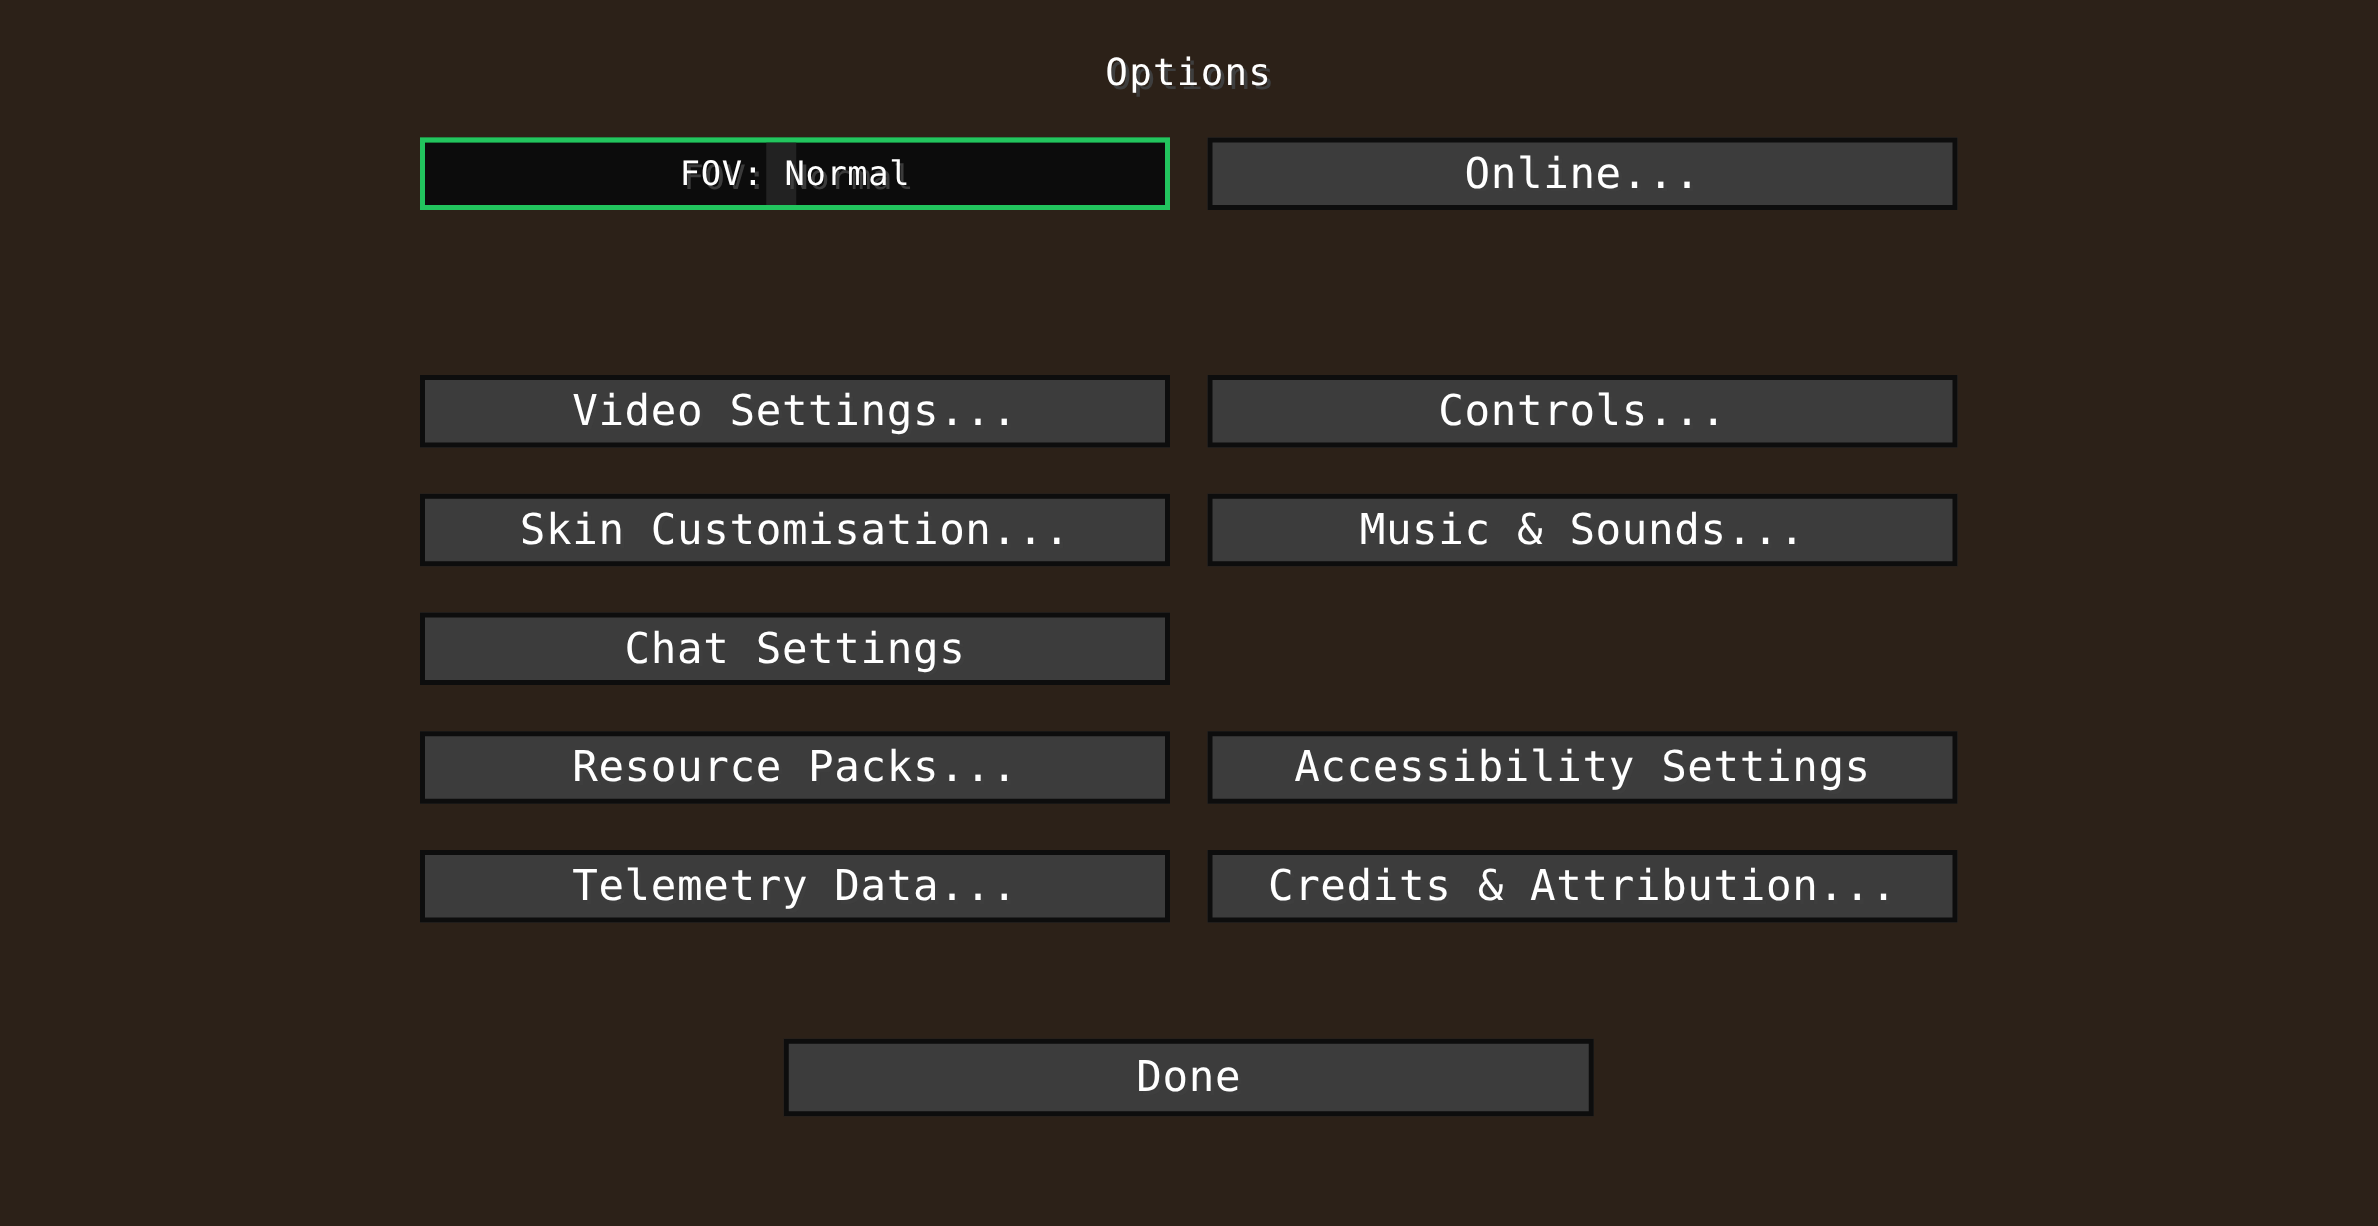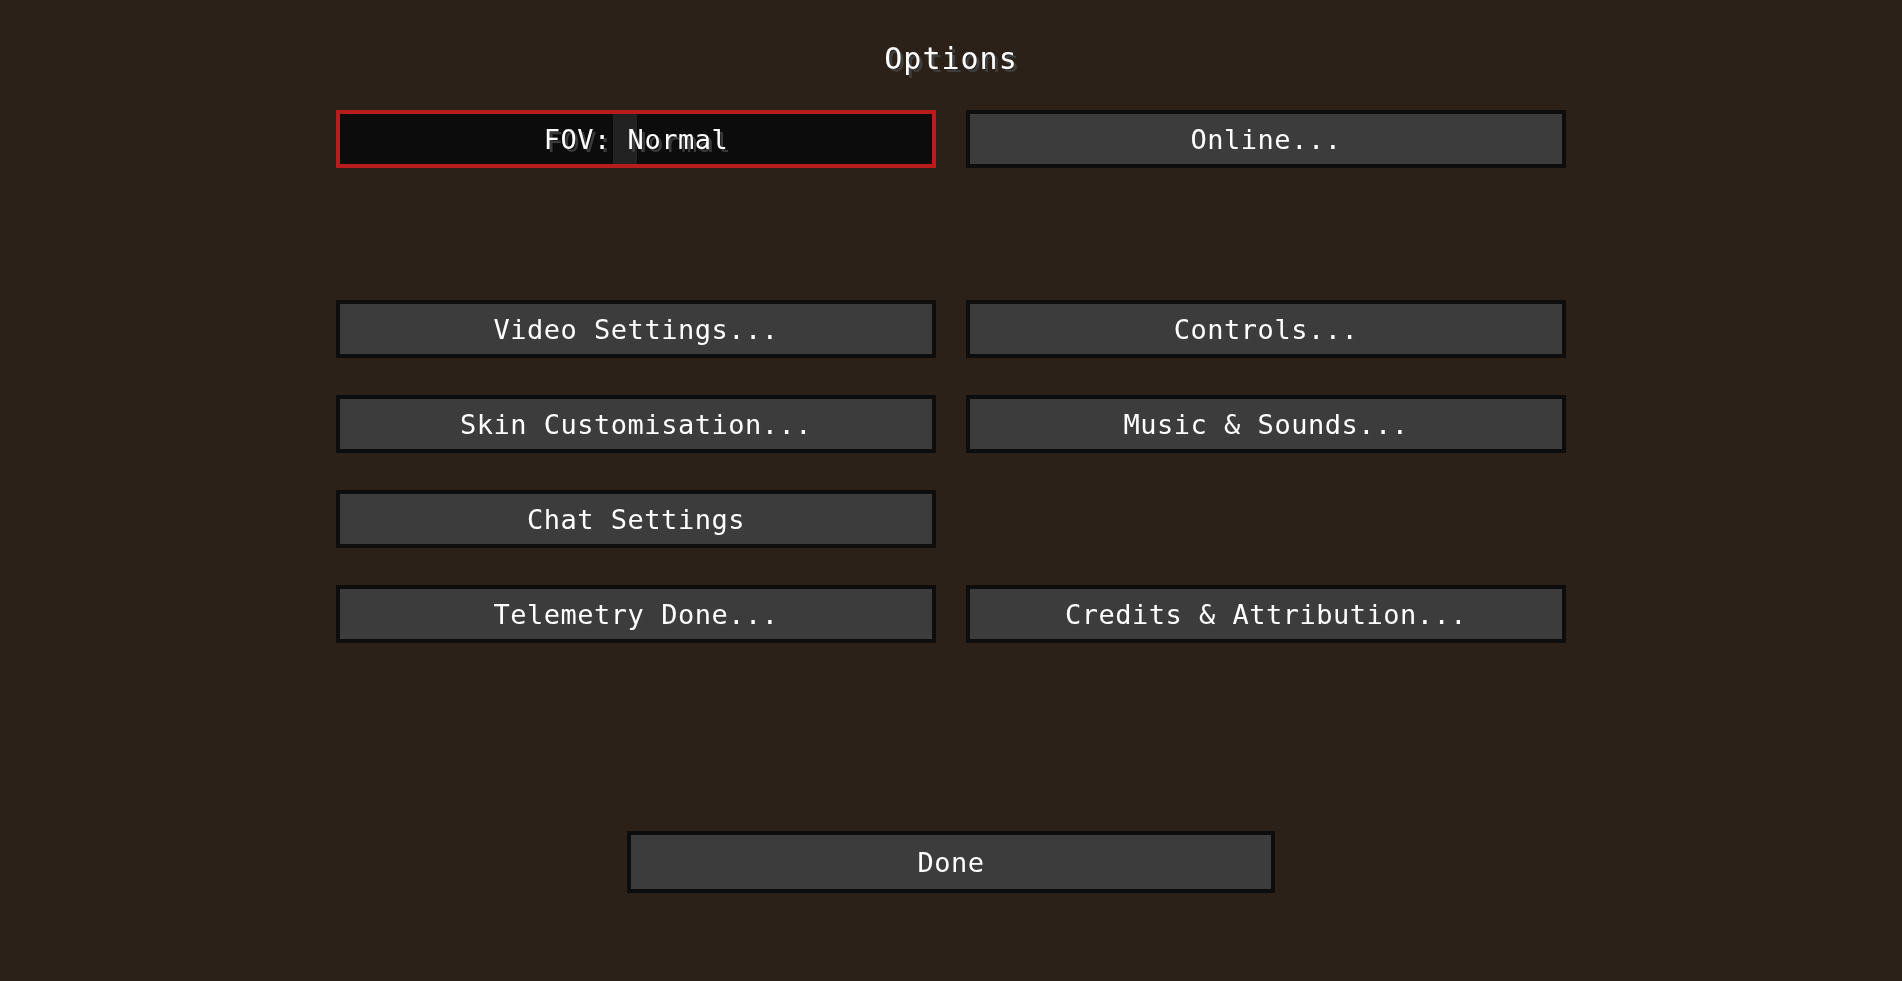--- a/index.html
+++ b/index.html
@@ -58,38 +58,38 @@
   .mc-button {
     position: relative;
     width: 600px;
     height: 58px;
     background: #3c3c3c;
     border: 4px solid #0d0d0d;
     display: flex;
     align-items: center;
     justify-content: center;
     font-family: "DejaVu Sans Mono", "Liberation Mono", monospace;
-    font-size: 27px;
+    font-size: 34px;
     line-height: 27px;
     letter-spacing: 0.5px;
     color: #ffffff;
     text-shadow: 3px 3px 0 rgba(62,62,62,0.85);
     white-space: nowrap;
     cursor: pointer;
     user-select: none;
     overflow: hidden;
   }
 
   
   .mc-slider {
     position: relative;
     width: 600px;
     height: 58px;
     background: #15803d;
-    border: 4px solid #b91c1c;
+    border: 4px solid #22c55e;
     display: flex;
     align-items: center;
     justify-content: center;
     font-family: "DejaVu Sans Mono", "Liberation Mono", monospace;
     font-size: 27px;
     line-height: 27px;
     letter-spacing: 0.5px;
     color: #ffffff;
     text-shadow: 3px 3px 0 rgba(70,70,70,0.8);
     white-space: nowrap;
@@ -160,23 +160,27 @@
 
   <div class="row">
     <div class="mc-button">Skin Customisation...</div>
     <div class="mc-button">Music &amp; Sounds...</div>
   </div>
 
   <div class="row">
     <div class="mc-button">Chat Settings</div>
   </div>
 
+  <div class="row">
+    <div class="mc-button">Resource Packs...</div>
+    <div class="mc-button">Accessibility Settings</div>
+  </div>
 
   <div class="row">
-    <div class="mc-button">Telemetry Done...</div>
+    <div class="mc-button">Telemetry Data...</div>
     <div class="mc-button">Credits &amp; Attribution...</div>
   </div>
 
 </div>
 
 <div class="done-wrap">
   <div class="mc-button wide">Done</div>
 </div>
 
 </body></html>

